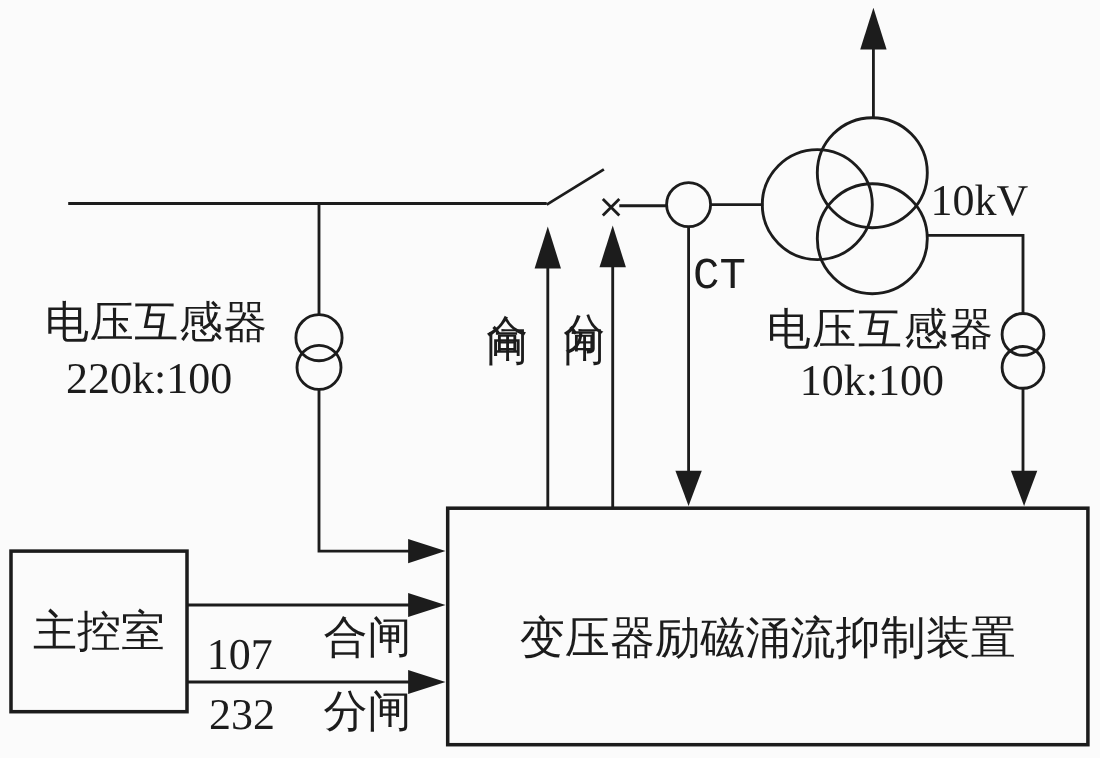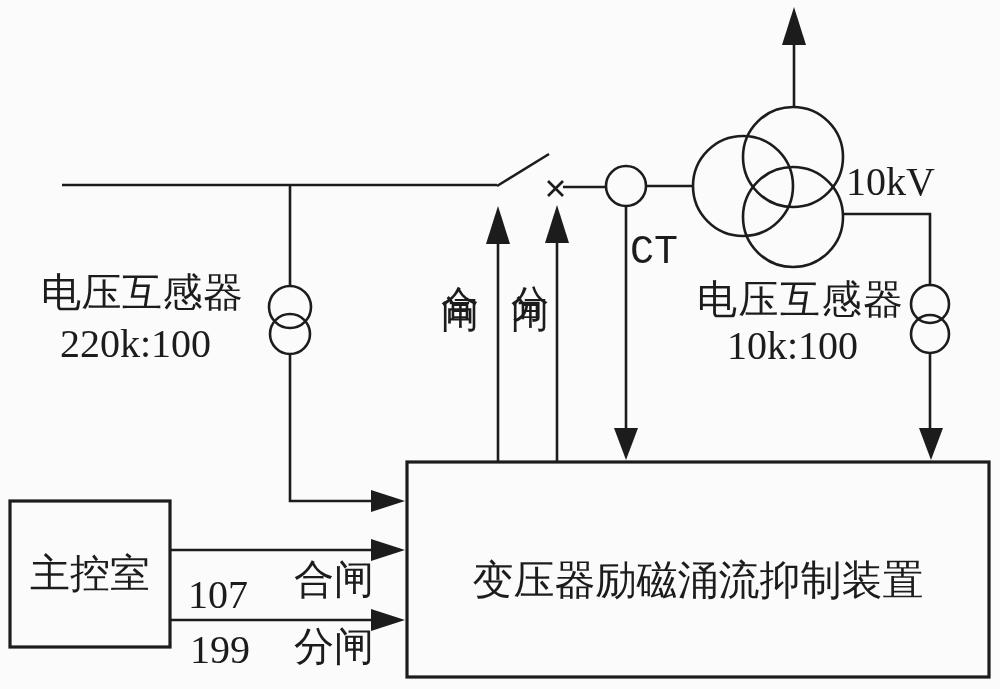--- a/index.html
+++ b/index.html
@@ -126,16 +126,16 @@
   <div class="lbl" style="left:846px; top:161px;">10kV</div>
 
   <div class="lbl" style="left:697px; top:279px; letter-spacing:1.5px;">电压互感器</div>
   <div class="lbl" style="left:727px; top:325px;">10k:100</div>
 
   <div class="lbl center-box device-label">变压器励磁涌流抑制装置</div>
   <div class="lbl center-box control-label">主控室</div>
 
   <div class="lbl" style="left:188px; top:562px;margin-top:12px;">107</div>
   <div class="lbl" style="left:294px; top:559px;">合闸</div>
-  <div class="lbl" style="left:190px; top:629px;">199</div>
+  <div class="lbl" style="left:190px; top:629px;">232</div>
   <div class="lbl" style="left:294px; top:626px;">分闸</div>
 
 </div>
 
 </body></html>

